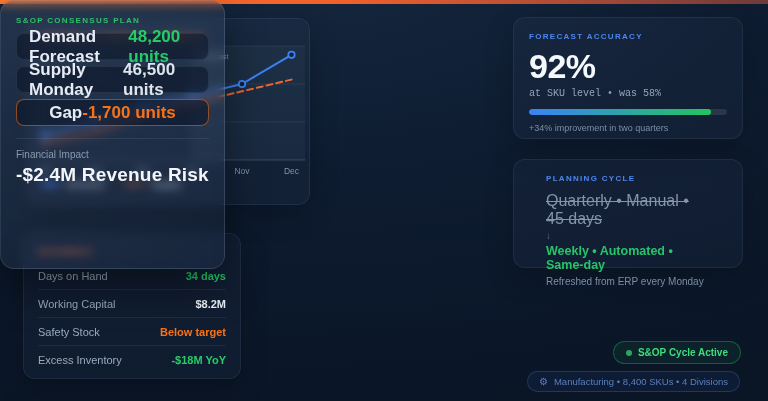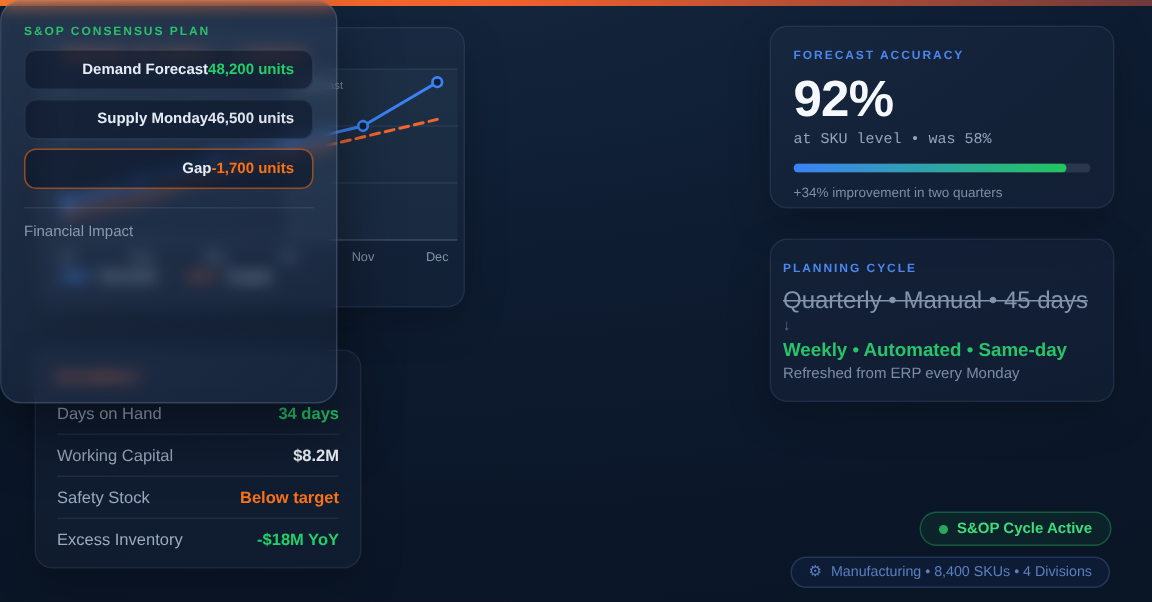--- a/index.html
+++ b/index.html
@@ -32,24 +32,24 @@
   .legend-item { display:flex; align-items:center; gap:7px; color:#b3c0d4; font-size:10px; }
   .swatch { width:18px; height:2.5px; border-radius:1px; }
 
   
   #consensus-card { left:245px; top:60px; width:225px; height:269px; padding:15px; border-radius:14px;
     background:linear-gradient(135deg, rgba(150,175,215,0.14), rgba(108,134,178,0.07));
     border:1px solid rgba(175,195,225,0.16);
     box-shadow:0 18px 42px rgba(0,0,0,0.45);
     backdrop-filter:blur(5px); z-index:5; }
   #consensus-card .sec-title { margin-bottom:8px; }
-  .c-row { display:flex; justify-content:flex-end; align-items:center;
+  .c-row { display:flex; justify-content:center; align-items:center;
     height:27px; margin-bottom:6px; padding:0 12px; border-radius:8px;
     background:rgba(9,18,36,0.55); border:1px solid rgba(190,205,230,0.11);
-    font-size:10px; }
+    font-size:17px; }
   .c-row .lbl { color:#e6ecf5; font-weight:bold; }
   .c-row .val { font-weight:bold; }
   .c-row.gap-row { border-color:rgba(249,115,22,0.55); }
   .divider { border-top:1px solid rgba(190,205,230,0.10); margin-top:12px; }
   .impact-label { margin-top:10px; font-size:10px; color:#8b99af; }
   .impact-value { margin-top:4px; font-size:19px; font-weight:800; color:#f3f6fb; letter-spacing:0.2px; }
 
   
   #inventory-card { left:23px; top:233px; width:218px; height:146px; padding:13px 14px; }
   #inventory-card .sec-title { margin-bottom:6px; }
@@ -61,21 +61,21 @@
 
   
   #accuracy-card { left:513px; top:17px; width:230px; height:122px; padding:14px 15px; }
   .acc-value { margin-top:8px; font-size:34px; font-weight:800; color:#f5f8fc; letter-spacing:-0.5px; line-height:1; }
   .acc-sub { margin-top:5px; font-size:10px; color:#93a3ba;font-family:Liberation Mono, monospace; }
   .acc-track { margin-top:10px; width:198px; height:6px; border-radius:3px; background:rgba(255,255,255,0.10); overflow:hidden; }
   .acc-fill { height:100%; border-radius:3px; }
   .acc-caption { margin-top:8px; font-size:9px; color:#7c8da4; }
 
   
-  #cycle-card { left:513px; top:159px; width:230px; height:109px; padding:14px 8px; }
+  #cycle-card { left:513px; top:159px; width:230px; height:109px; padding:14px 32px; }
   .cyc-old { margin-top:9px; font-size:16px; color:#8494ab; text-decoration:line-through; }
   .cyc-arrow { margin-top:2px; font-size:10px; color:#5c6c85; }
   .cyc-new { margin-top:3px; font-size:12.5px; font-weight:bold; color:#27c46a; }
   .cyc-caption { margin-top:4px; font-size:10px; color:#7c8da4; }
 
   
   .badge { position:absolute; display:inline-flex; align-items:center; gap:6px; border-radius:12px; }
   #badge-active { right:27px; top:341px; height:23px; padding:0 12px;
     background:rgba(34,197,94,0.08); border:1px solid rgba(34,197,94,0.35);
     color:#3fdc7d; font-size:10px; font-weight:bold; }
@@ -158,20 +158,21 @@
     <div class="c-row">
       <span class="lbl">Supply Monday</span>
       <span class="val" style="color:#dde4ee">46,500 units</span>
     </div>
     <div class="c-row gap-row">
       <span class="lbl">Gap</span>
       <span class="val v-orange">-1,700 units</span>
     </div>
     <div class="divider"></div>
     <div class="impact-label">Financial Impact</div>
+    <div class="impact-value">-$2.4M Revenue Risk</div>
   </div>
 
   <div class="card" id="accuracy-card">
     <div class="sec-title t-blue">FORECAST ACCURACY</div>
     <div class="acc-value">92%</div>
     <div class="acc-sub">at SKU level • was 58%</div>
     <div class="acc-track">
       <div class="acc-fill" style="width: 92%; background: linear-gradient(90deg, rgb(59, 130, 246), rgb(34, 197, 94));"></div>
     </div>
     <div class="acc-caption">+34% improvement in two quarters</div>

